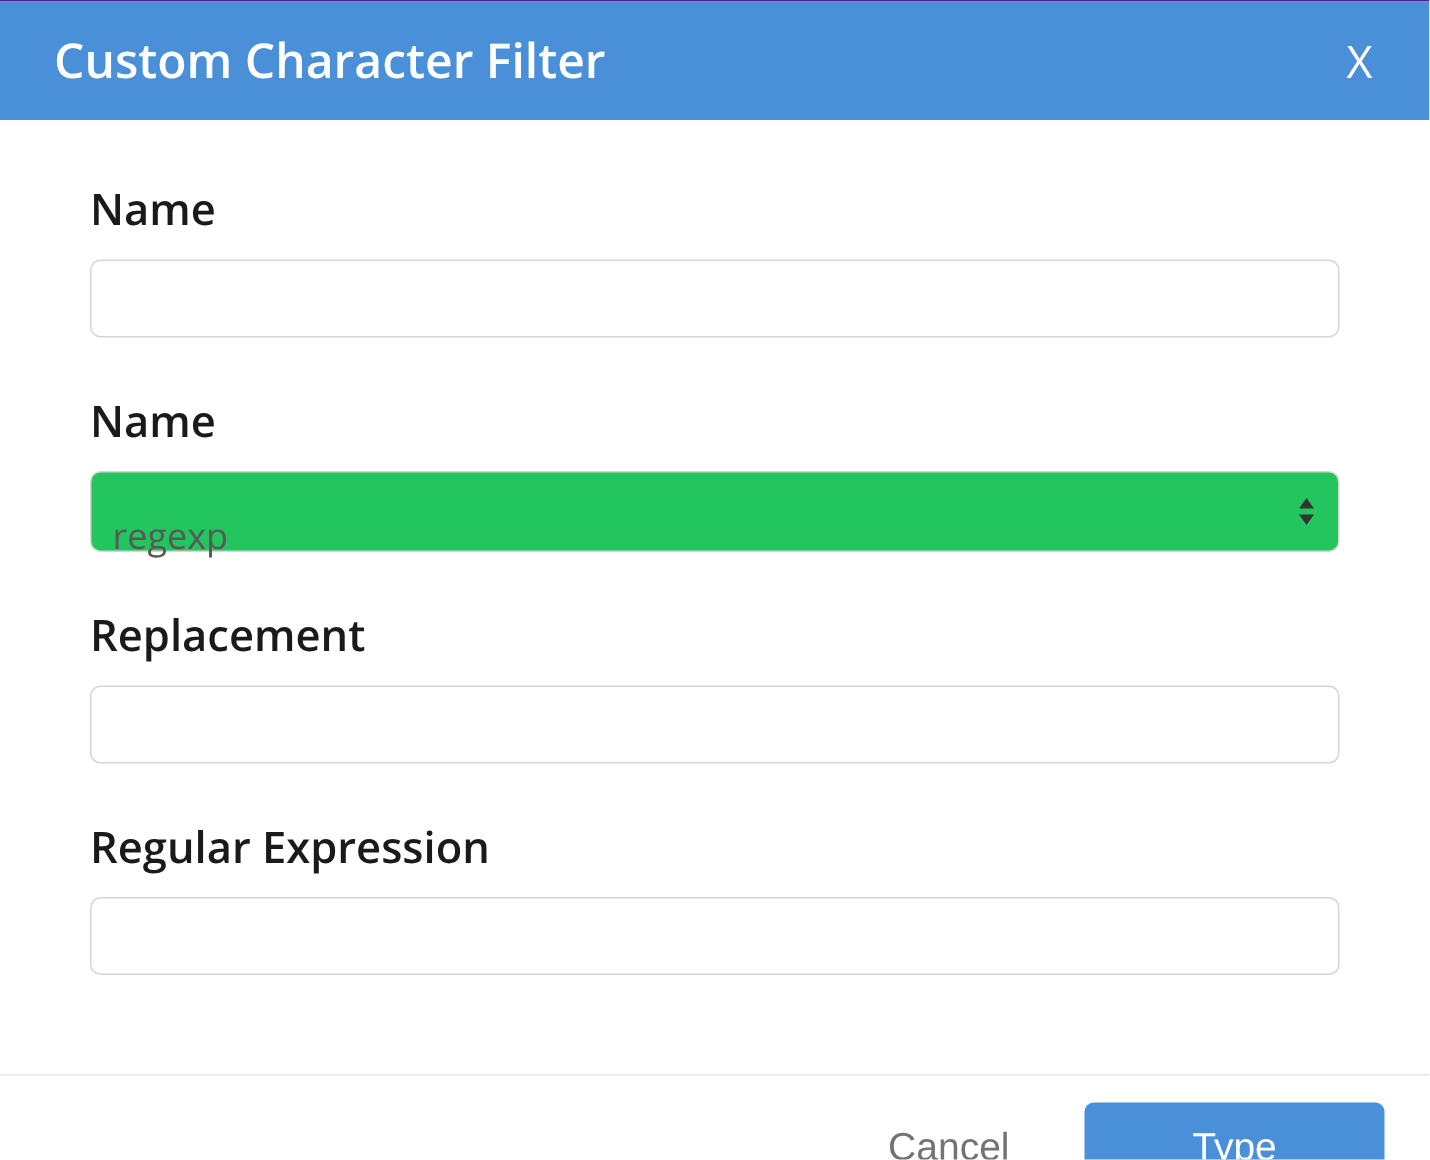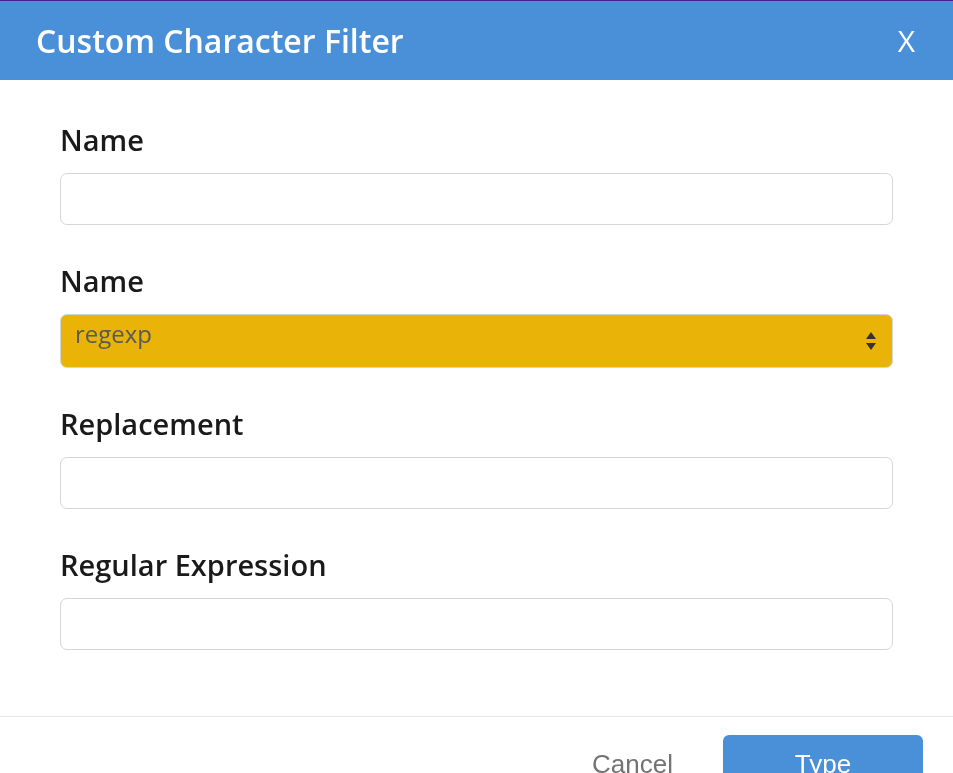--- a/index.html
+++ b/index.html
@@ -69,22 +69,22 @@
       position: relative;
       width: 100%;
     }
     .form-select {
       width: 100%;
       height: 54px;
       border: 1px solid #d6d6d6;
       border-radius: 7px;
       font-size: 24px;
       color: #595959;
-      padding: 2px 40px 10px 14px;
-      background: #eab308;
+      padding: 26px 40px 10px 14px;
+      background: #22c55e;
       outline: none;
       appearance: none;
       -webkit-appearance: none;
       cursor: pointer;
     }
     .select-arrows {
       position: absolute;
       right: 16px;
       top: 50%;
       transform: translateY(-50%);

